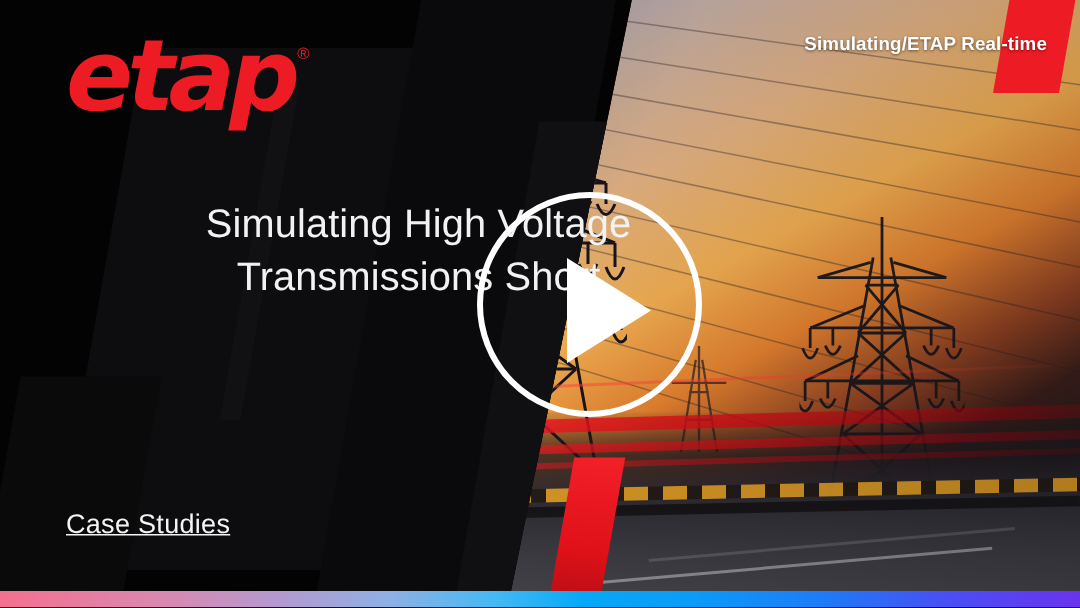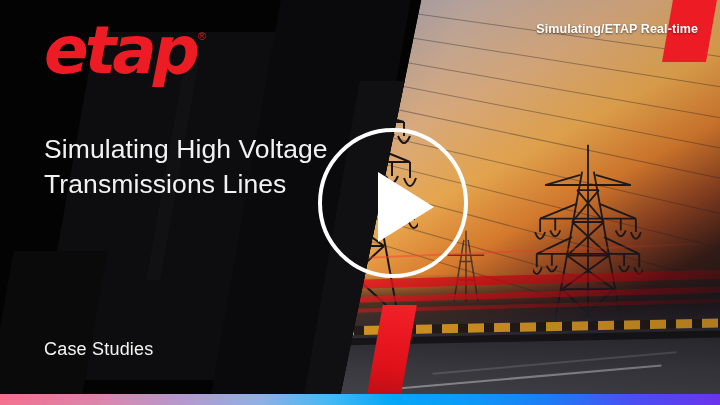--- a/index.html
+++ b/index.html
@@ -243,30 +243,31 @@
     left: 44px;
     top: 132px;
     width: 470px;
     font-family: "Liberation Sans", sans-serif;
     font-weight: 400;
     font-size: 26.5px;
     line-height: 35px;
     color: #f2f2f2;
     letter-spacing: 0.1px;
   }
-  .title .tline { display: block; white-space: nowrap; }
+  .title .tline { display: block; white-space: nowrap; text-align: center; }
 
   .kicker {
     position: absolute;
     left: 44px;
     top: 339px;
     font-size: 18px;
     font-weight: 400;
     color: #f4f4f4;
     letter-spacing: 0.2px;
+    text-decoration: underline;
   }
 
   .badge {
     position: absolute;
     right: 22px;
     top: 22px;
     font-size: 12.5px;
     font-weight: 700;
     color: #ffffff;
     letter-spacing: 0.1px;
@@ -429,21 +430,21 @@
 
   <div class="logo">
     <span class="logo-word">etap</span>
     <span class="logo-reg">®</span>
   </div>
 
   <div class="badge">Simulating/ETAP Real-time</div>
 
   <div class="title">
     <span class="tline">Simulating High Voltage</span>
-    <span class="tline">Transmissions Lines</span>
+    <span class="tline">Transmissions Short</span>
   </div>
 
   <div class="kicker">Case Studies</div>
 
   <button class="play-btn" aria-label="Play"></button>
 
   <div class="bottom-bar"></div>
 
 </div>
 

